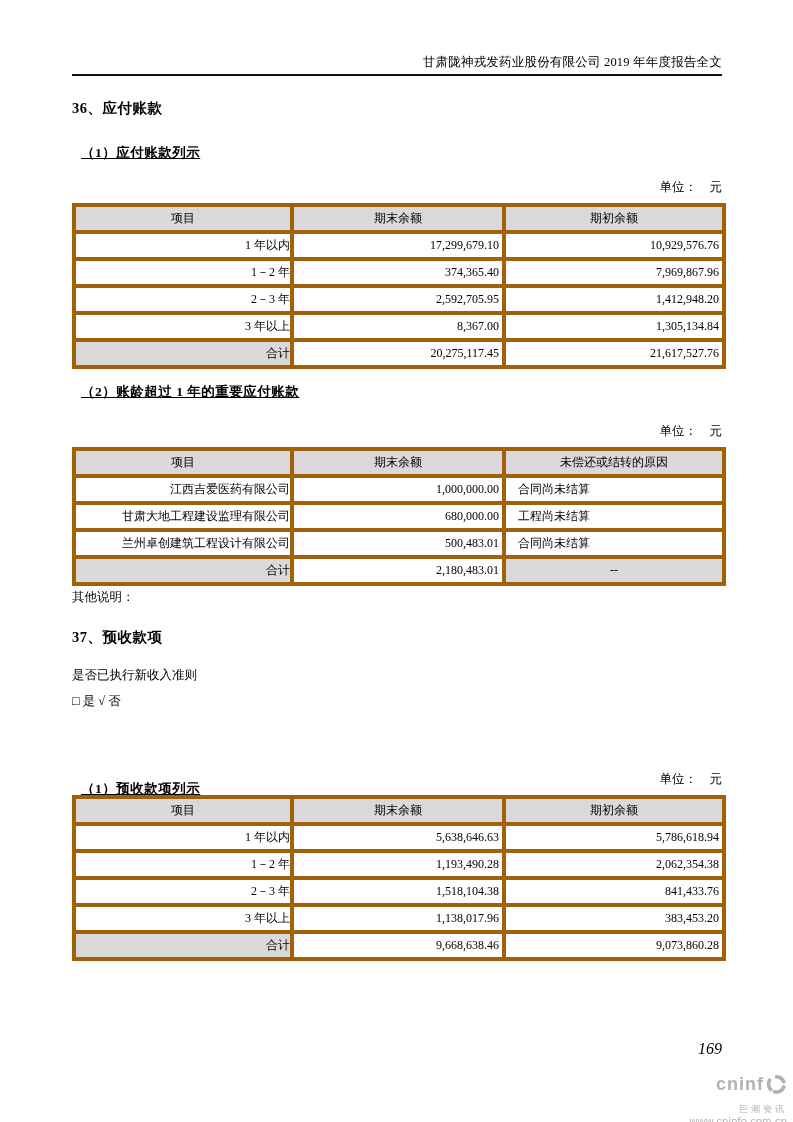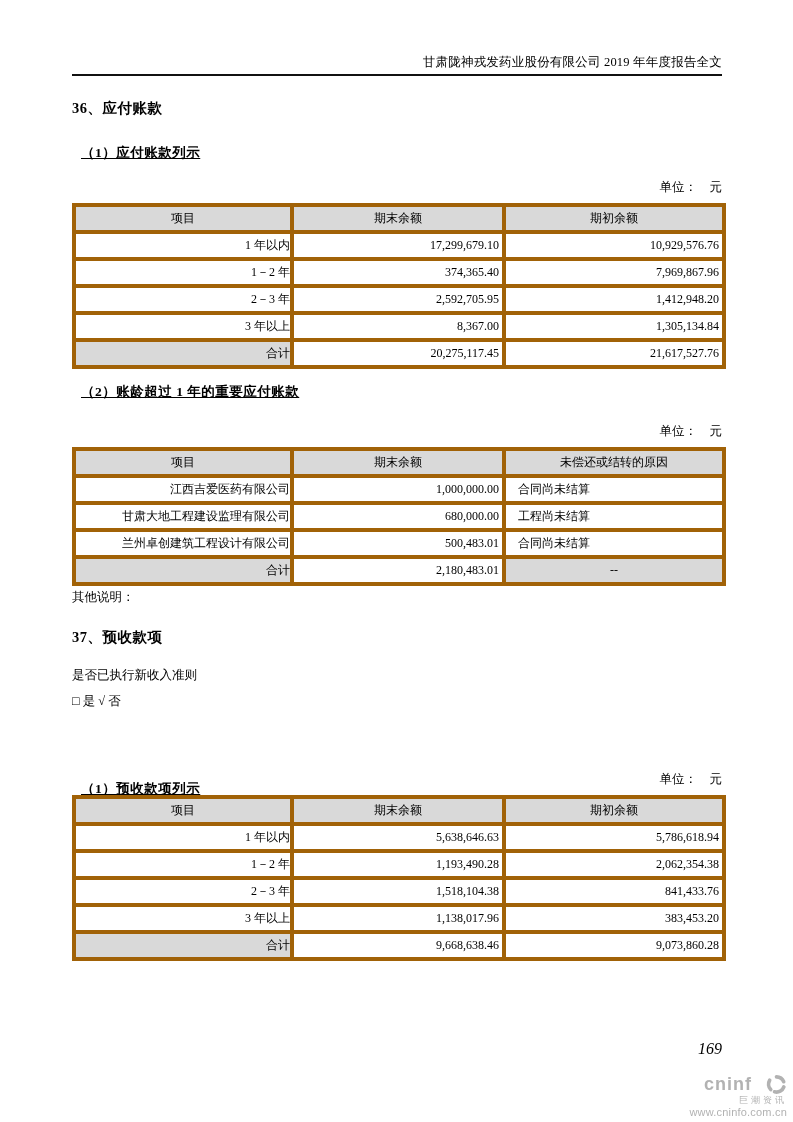--- a/index.html
+++ b/index.html
@@ -87,31 +87,31 @@
     top:1074px; right:6px;
     text-align:right;
     color:var(--logo-gray);
     font-family:"Liberation Sans","DejaVu Sans",sans-serif;
     line-height:1.05;
   }
   .logo-top{
     display:flex;
     align-items:center;
     justify-content:flex-end;
-    gap:14px;
+    gap:2px;
   }
   .logo-name{
     font-size:18px;
     font-weight:bold;
     letter-spacing:1px;
   }
   .logo-sub{
     font-size:9px;
     letter-spacing:3px;
-    margin-top:1px;
+    margin-top:10px;
   }
   .logo-url{
     font-size:11px;
     letter-spacing:.2px;
     margin-top:2px;
   }
 </style>
 </head>
 <body>
 

